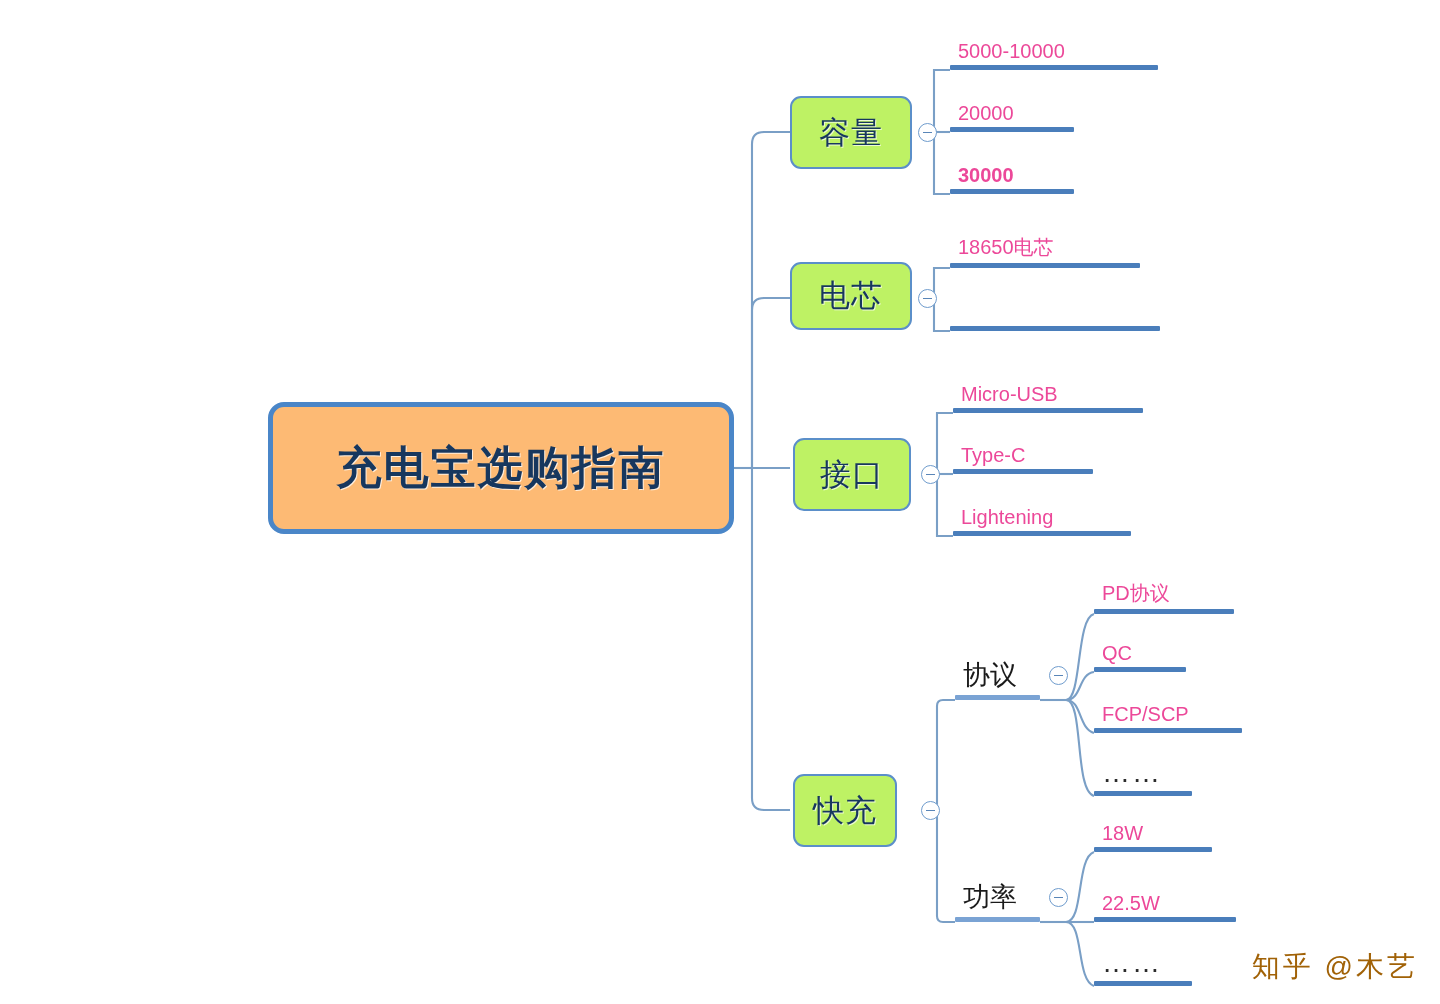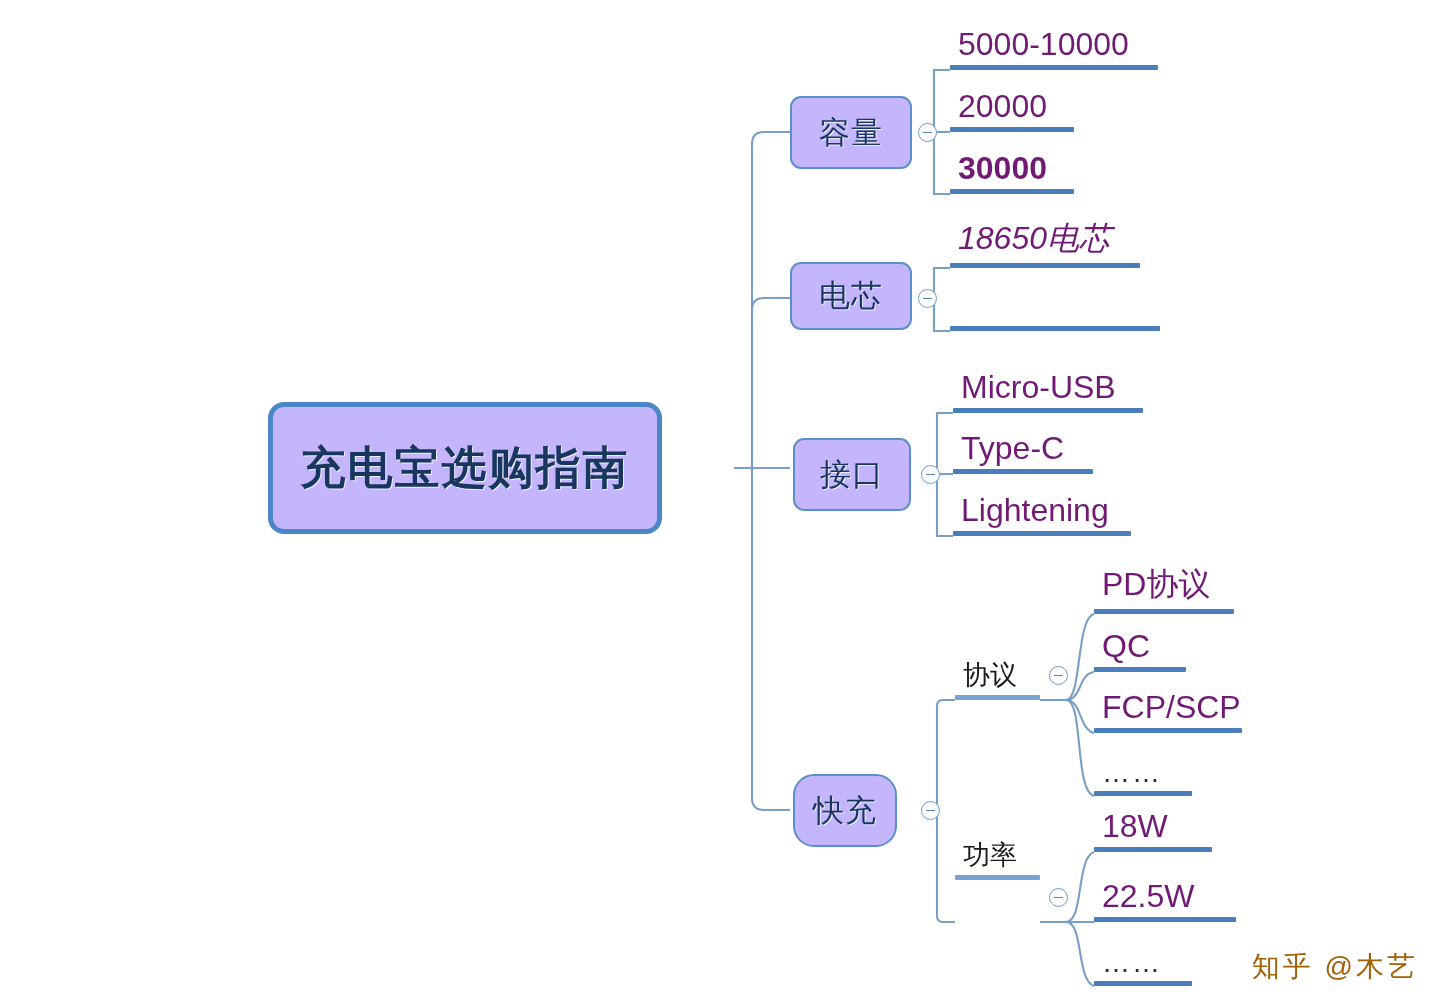--- a/index.html
+++ b/index.html
@@ -23,43 +23,43 @@
     width: 1440px;
     height: 1004px;
     pointer-events: none;
   }
 
   
   .root-node {
     position: absolute;
     left: 268px;
     top: 402px;
-    width: 394px;
+    width: 466px;
     height: 132px;
     box-sizing: border-box;
-    background: #c4b5fd;
+    background: #fdba74;
     border: 5px solid #4a86c8;
     border-radius: 16px;
     display: flex;
     align-items: center;
     justify-content: center;
   }
   .root-node .root-label {
     font-size: 45px;
     font-weight: bold;
     color: #17375e;
     letter-spacing: 2px;
     text-shadow: 1px 1px 0 rgba(255,255,255,.75);
   }
 
   
   .branch-node {
     position: absolute;
     box-sizing: border-box;
-    background: #c4b5fd;
+    background: #bef264;
     border: 2.5px solid #5b8fc9;
     border-radius: 11px;
     display: flex;
     align-items: center;
     justify-content: center;
   }
   .branch-node .branch-label {
     font-size: 31px;
     color: #17375e;
     letter-spacing: 1px;
@@ -68,22 +68,22 @@
 
   
   .leaf {
     position: absolute;
   }
   .leaf .leaf-label {
     position: absolute;
     left: 8px;
     bottom: 7px;
     white-space: nowrap;
-    font-size: 32px;
-    color: #701a75;
+    font-size: 20px;
+    color: #ec4899;
   }
   .leaf .leaf-bar {
     position: absolute;
     left: 0;
     bottom: 0;
     height: 5px;
     background: #4a7ebb;
     border-radius: 1px;
   }
 
@@ -199,21 +199,21 @@
   <div class="leaf" style="left:950px; top:146px; width:124px; height:48px;font-weight:bold;">
     <span class="leaf-label">30000</span>
     <span class="leaf-bar" style="width:124px;"></span>
   </div>
 
   <div class="branch-node" style="left:790px; top:262px; width:122px; height:68px;">
     <span class="branch-label">电芯</span>
   </div>
   <div class="collapse-toggle" style="left:918px; top:289px;"></div>
 
-  <div class="leaf" style="left:950px; top:220px; width:190px; height:48px;font-style:italic;">
+  <div class="leaf" style="left:950px; top:220px; width:190px; height:48px;">
     <span class="leaf-label">18650电芯</span>
     <span class="leaf-bar" style="width:190px;"></span>
   </div>
   <div class="leaf" style="left:950px; top:283px; width:210px; height:48px;">
     <span class="leaf-bar" style="width:210px;"></span>
   </div>
 
   <div class="branch-node" style="left:793px; top:438px; width:118px; height:73px;">
     <span class="branch-label">接口</span>
   </div>
@@ -225,21 +225,21 @@
   </div>
   <div class="leaf" style="left:953px; top:426px; width:140px; height:48px;">
     <span class="leaf-label">Type-C</span>
     <span class="leaf-bar" style="width:140px;"></span>
   </div>
   <div class="leaf" style="left:953px; top:488px; width:178px; height:48px;">
     <span class="leaf-label">Lightening</span>
     <span class="leaf-bar" style="width:178px;"></span>
   </div>
 
-  <div class="branch-node" style="left:793px; top:774px; width:104px; height:73px;border-radius:21px;">
+  <div class="branch-node" style="left:793px; top:774px; width:104px; height:73px;">
     <span class="branch-label">快充</span>
   </div>
   <div class="collapse-toggle" style="left:921px; top:801px;"></div>
 
   <div class="leaf mid" style="left:955px; top:652px; width:85px; height:48px;">
     <span class="leaf-label">协议</span>
     <span class="leaf-bar" style="width:85px;"></span>
   </div>
   <div class="collapse-toggle" style="left:1049px; top:666px;"></div>
 
@@ -253,21 +253,21 @@
   </div>
   <div class="leaf" style="left:1094px; top:685px; width:148px; height:48px;">
     <span class="leaf-label">FCP/SCP</span>
     <span class="leaf-bar" style="width:148px;"></span>
   </div>
   <div class="leaf dots" style="left:1094px; top:748px; width:98px; height:48px;">
     <span class="leaf-label">……</span>
     <span class="leaf-bar" style="width:98px;"></span>
   </div>
 
-  <div class="leaf mid" style="left:955px; top:832px; width:85px; height:48px;">
+  <div class="leaf mid" style="left:955px; top:874px; width:85px; height:48px;">
     <span class="leaf-label">功率</span>
     <span class="leaf-bar" style="width:85px;"></span>
   </div>
   <div class="collapse-toggle" style="left:1049px; top:888px;"></div>
 
   <div class="leaf" style="left:1094px; top:804px; width:118px; height:48px;">
     <span class="leaf-label">18W</span>
     <span class="leaf-bar" style="width:118px;"></span>
   </div>
   <div class="leaf" style="left:1094px; top:874px; width:142px; height:48px;">

